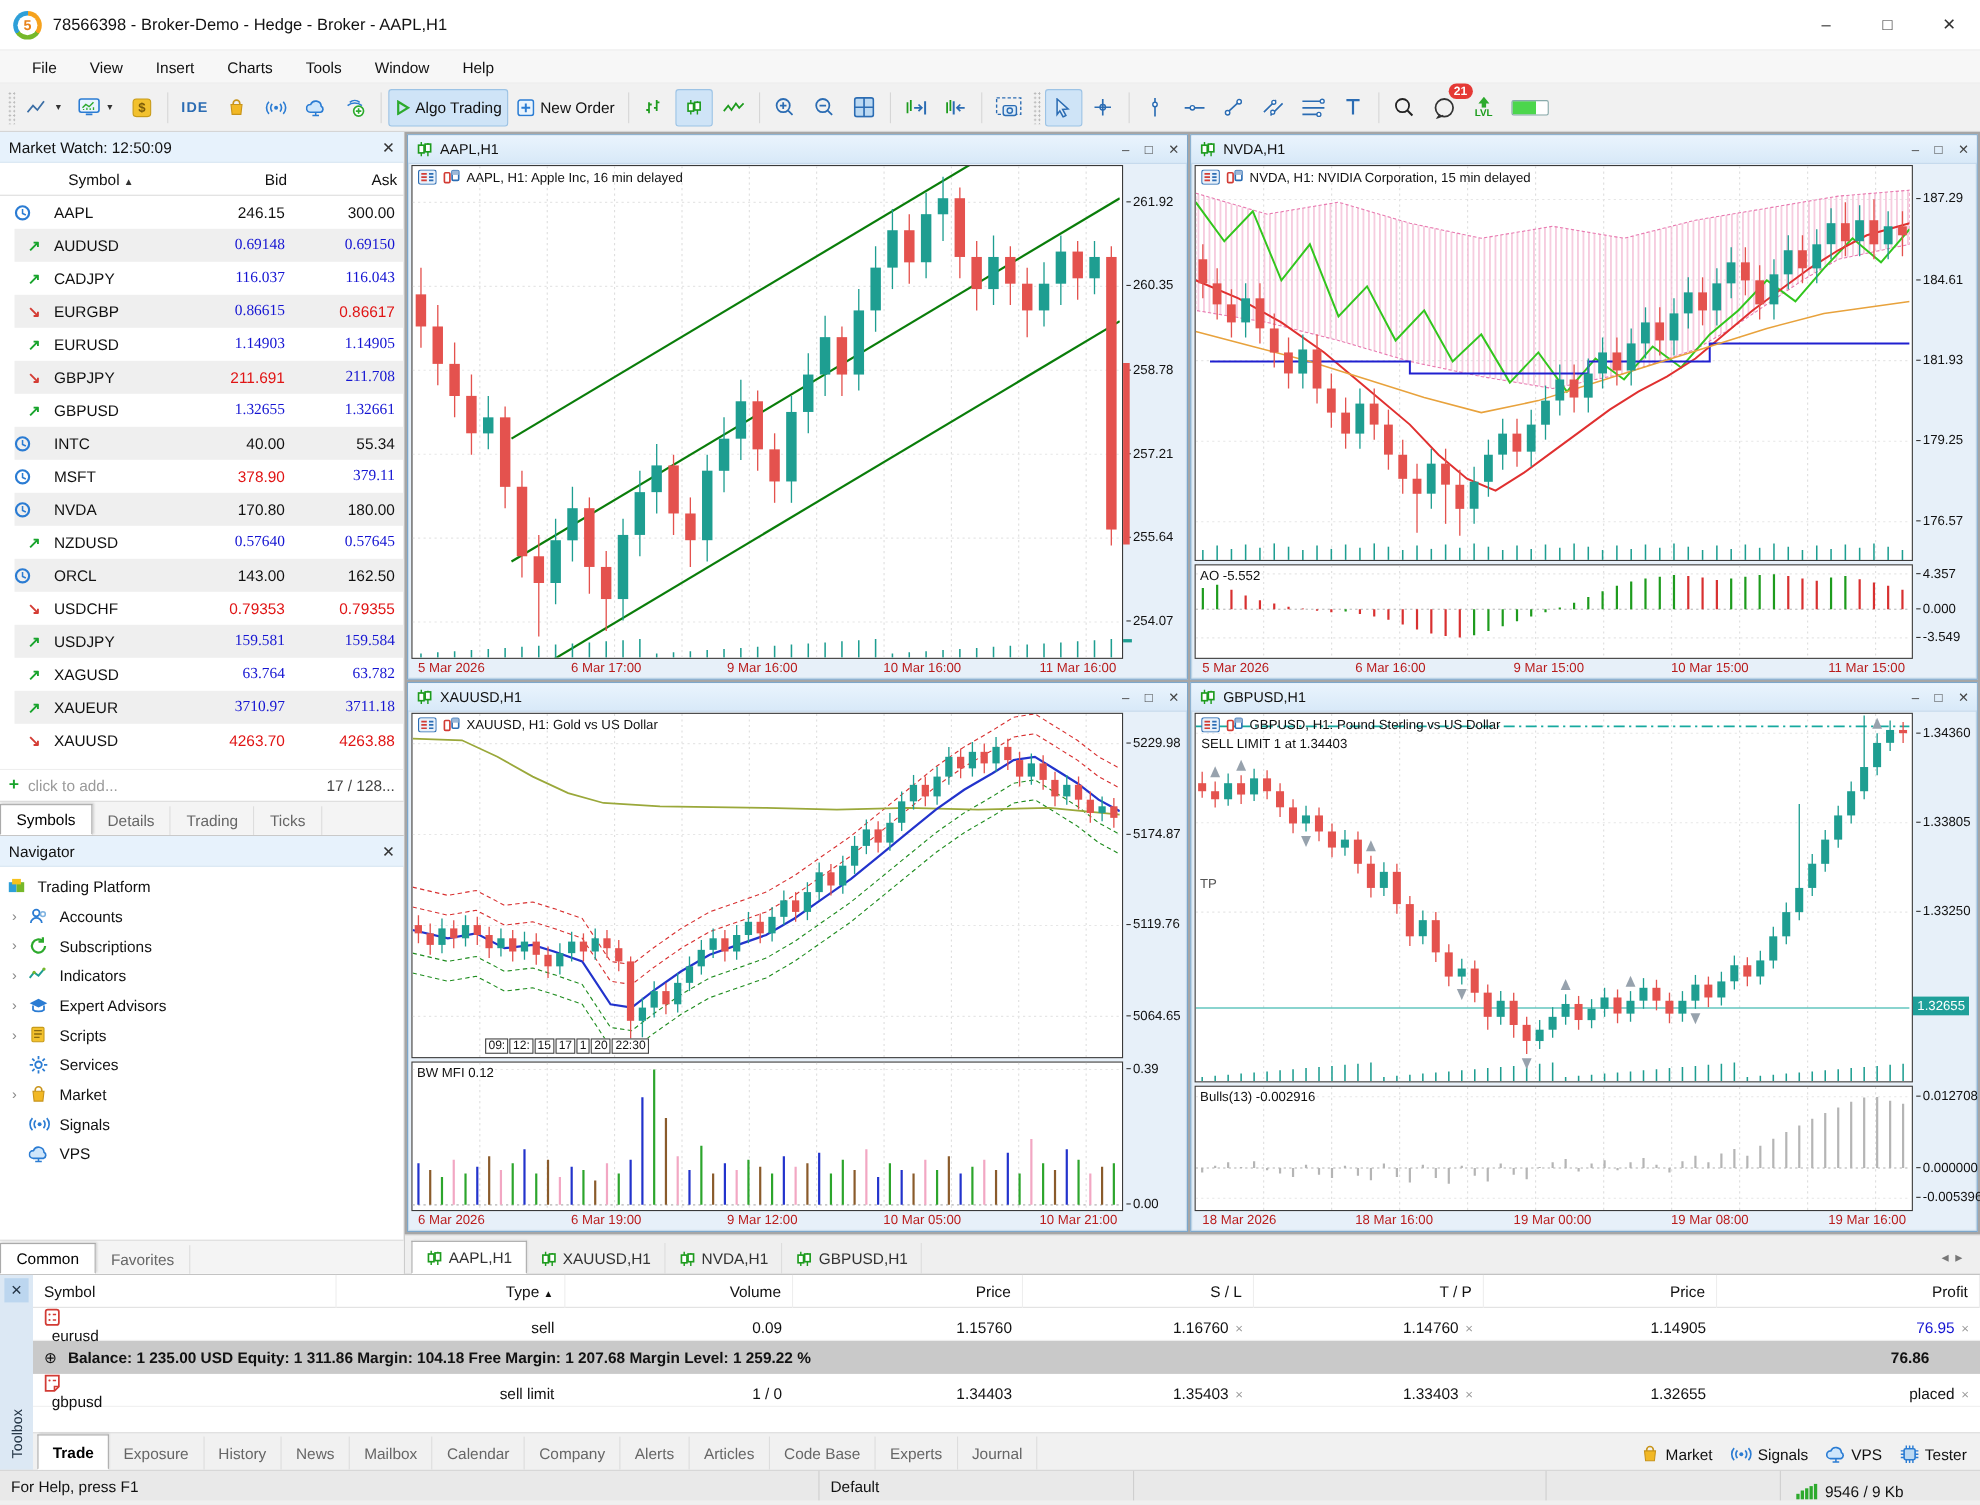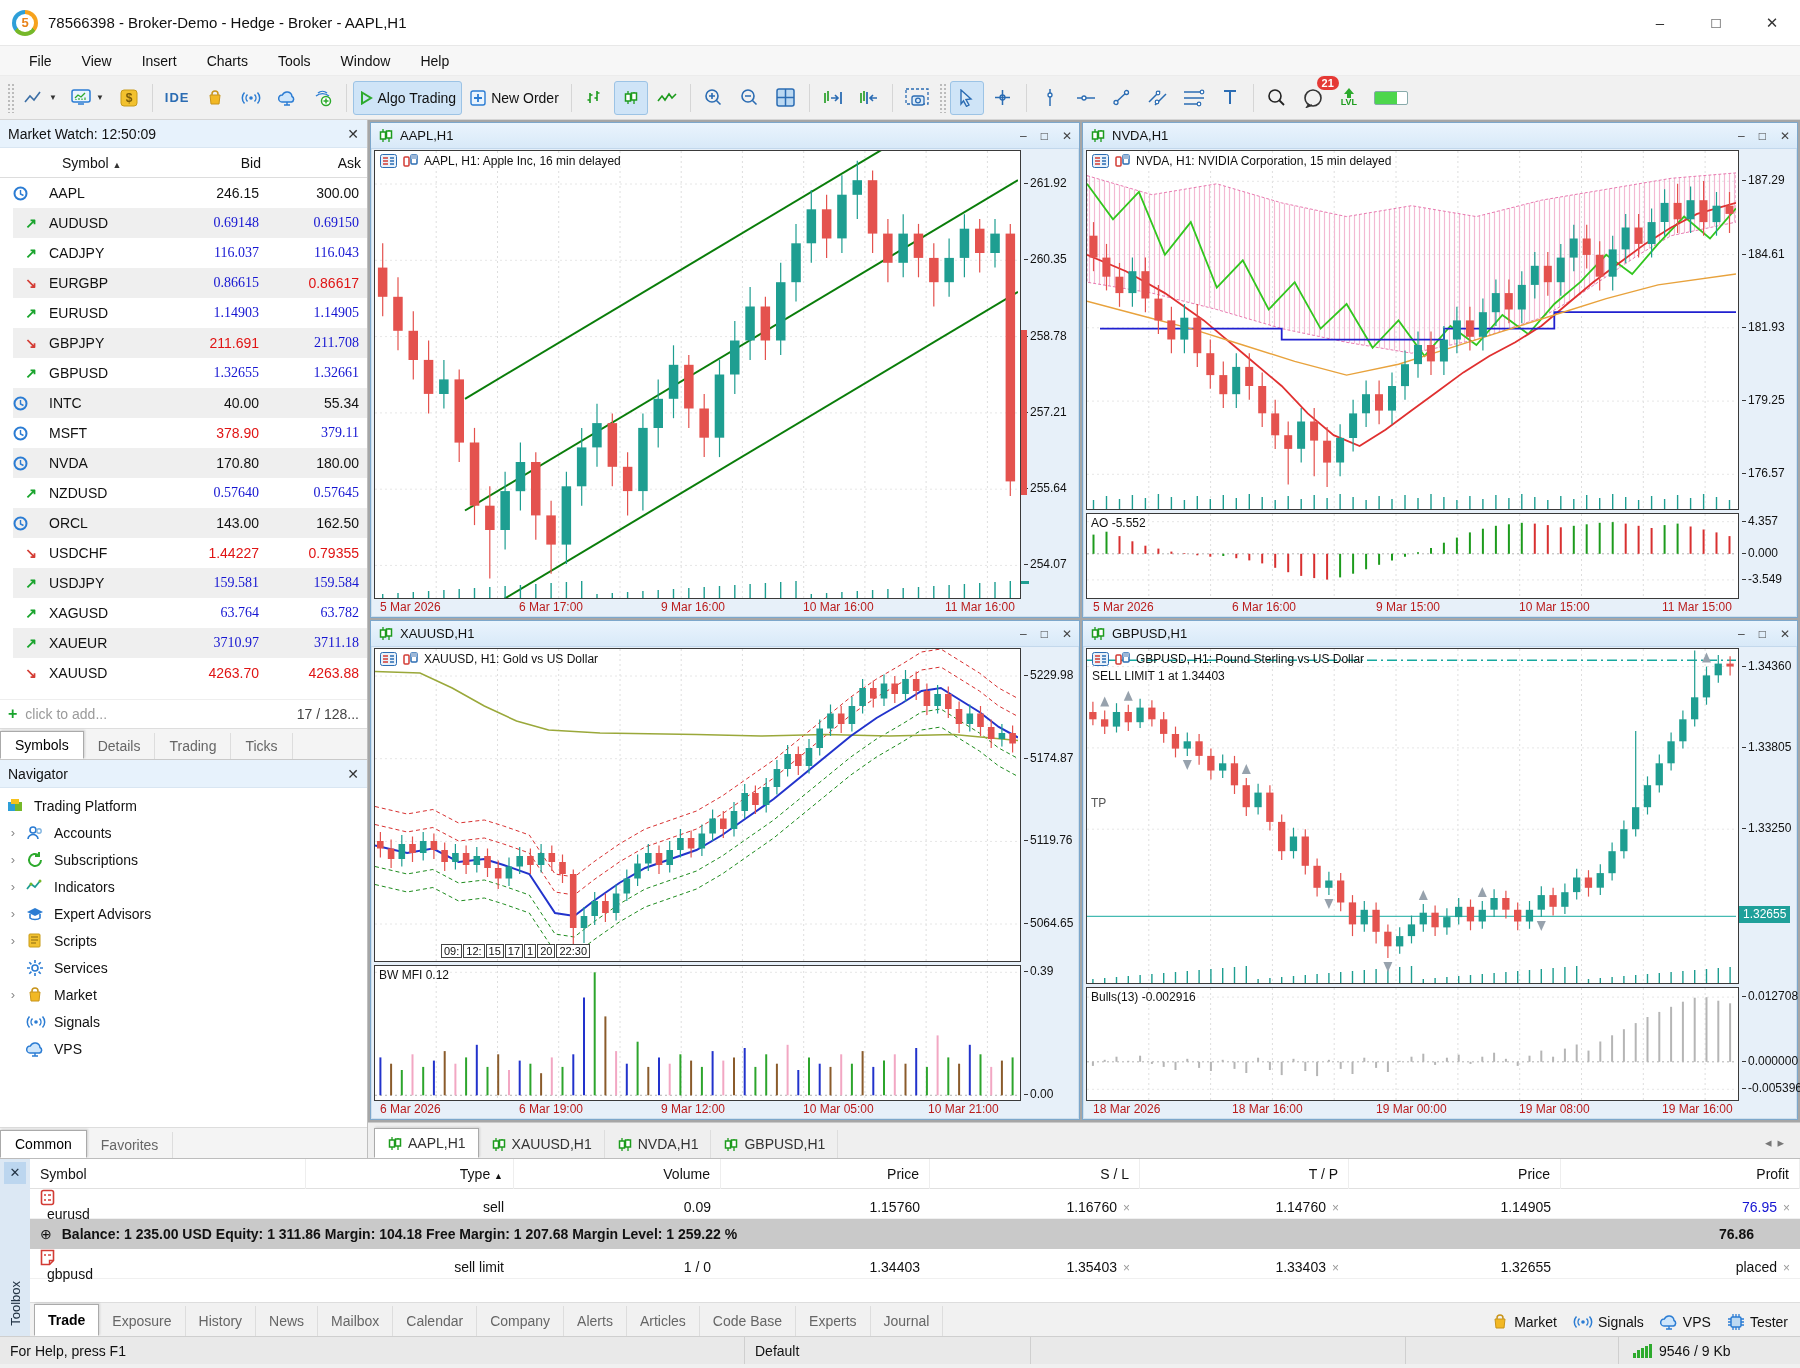--- a/index.html
+++ b/index.html
@@ -92,21 +92,21 @@
 .xdel { color:#999; margin-left:6px; font-size:12px; }
 .bal-row { height:30px; background:#c9c9c9; display:flex; align-items:center; font-weight:bold; font-size:14px; }
 .bal-row .btext { padding-left:10px; }
 .bal-row .bprofit { margin-left:auto; padding-right:46px; }
 .tb-tabs { margin-top:auto; height:34px; background:#f1f1f1; border-top:1px solid #ddd; display:flex; align-items:flex-end; padding-left:4px; }
 .tb-tab { padding:7px 13px; font-size:14px; color:#666; border-right:1px solid #ddd; }
 .tb-tab.active { background:#fff; color:#000; font-weight:bold; border:1px solid #aaa; border-bottom-color:#fff; box-shadow:1px -1px 2px rgba(0,0,0,.12); }
 .tb-right { margin-left:auto; display:flex; align-items:center; gap:16px; padding:0 12px 5px 0; font-size:14px; }
 .tb-right .ri { display:flex; align-items:center; gap:5px; }
 
-.statusbar { height:28px; background:#e9e9e9; border-top:1px solid #cfcfcf; display:flex; align-items:center; font-size:14px; }
+.statusbar { height:28px; background:#e9e9e9; border-top:1px solid #cfcfcf; display:flex; align-items:flex-end; font-size:14px; }
 .sb-sec { height:100%; display:flex; align-items:center; padding:0 10px; border-right:1px solid #cfcfcf; }
 .sb-help { width:745px; } .sb-def { width:286px; } .sb-e1 { width:375px; } .sb-e2 { width:213px; }
 .sb-net { flex:1; display:flex; align-items:center; gap:7px; justify-content:flex-start; padding-left:14px; }
 .sigbars { display:flex; align-items:flex-end; gap:1px; height:14px; }
 .sigbars i { width:3px; background:#2daa2d; display:block; }
 svg { display:block; }
 </style>
 </head>
 <body>
 
@@ -441,21 +441,21 @@
                 <path d="M7.5 4v4l3 1.5" stroke="#2b7cd3" stroke-width="1.4" fill="none"></path>
               </svg>
             </span>
             <span class="sym">ORCL</span>
             <span class="num t-black">143.00</span>
             <span class="num t-black">162.50</span>
           </div>
           <div class="mw-row">
             <span class="ic down">↘</span>
             <span class="sym">USDCHF</span>
-            <span class="num t-red">1.44227</span>
+            <span class="num t-red">0.79353</span>
             <span class="num t-red">0.79355</span>
           </div>
           <div class="mw-row">
             <span class="ic up">↗</span>
             <span class="sym">USDJPY</span>
             <span class="num t-blue">159.581</span>
             <span class="num t-blue">159.584</span>
           </div>
           <div class="mw-row">
             <span class="ic up">↗</span>
@@ -1438,21 +1438,21 @@
             <div class="vaxis">
               <span class="yl" style="top:-1px">0.39</span>
               <span class="yl" style="top:122px">0.00</span>
             </div>
           </div>
           <div class="dates">
             <span style="left:6px">6 Mar 2026</span>
             <span style="left:145px">6 Mar 19:00</span>
             <span style="left:287px">9 Mar 12:00</span>
             <span style="left:429px">10 Mar 05:00</span>
-            <span style="left:554px">10 Mar 21:00</span>
+            <span style="left:571px">10 Mar 21:00</span>
           </div>
         </div>
       </div>
       <div class="cwin" style="left: 714px; top: 500px; width: 716px; height: 500px;">
         <div class="cw-tb">
           <span>
             <svg width="16" height="15" viewBox="0 0 16 15">
               <path d="M5 1v13M11 2v12" stroke="#1d9b1d" stroke-width="1.3"></path>
               <rect x="2.5" y="4" width="5" height="7" fill="#fff" stroke="#1d9b1d" stroke-width="1.5"></rect>
               <rect x="8.5" y="3" width="5" height="7" fill="#fff" stroke="#1d9b1d" stroke-width="1.5"></rect>

